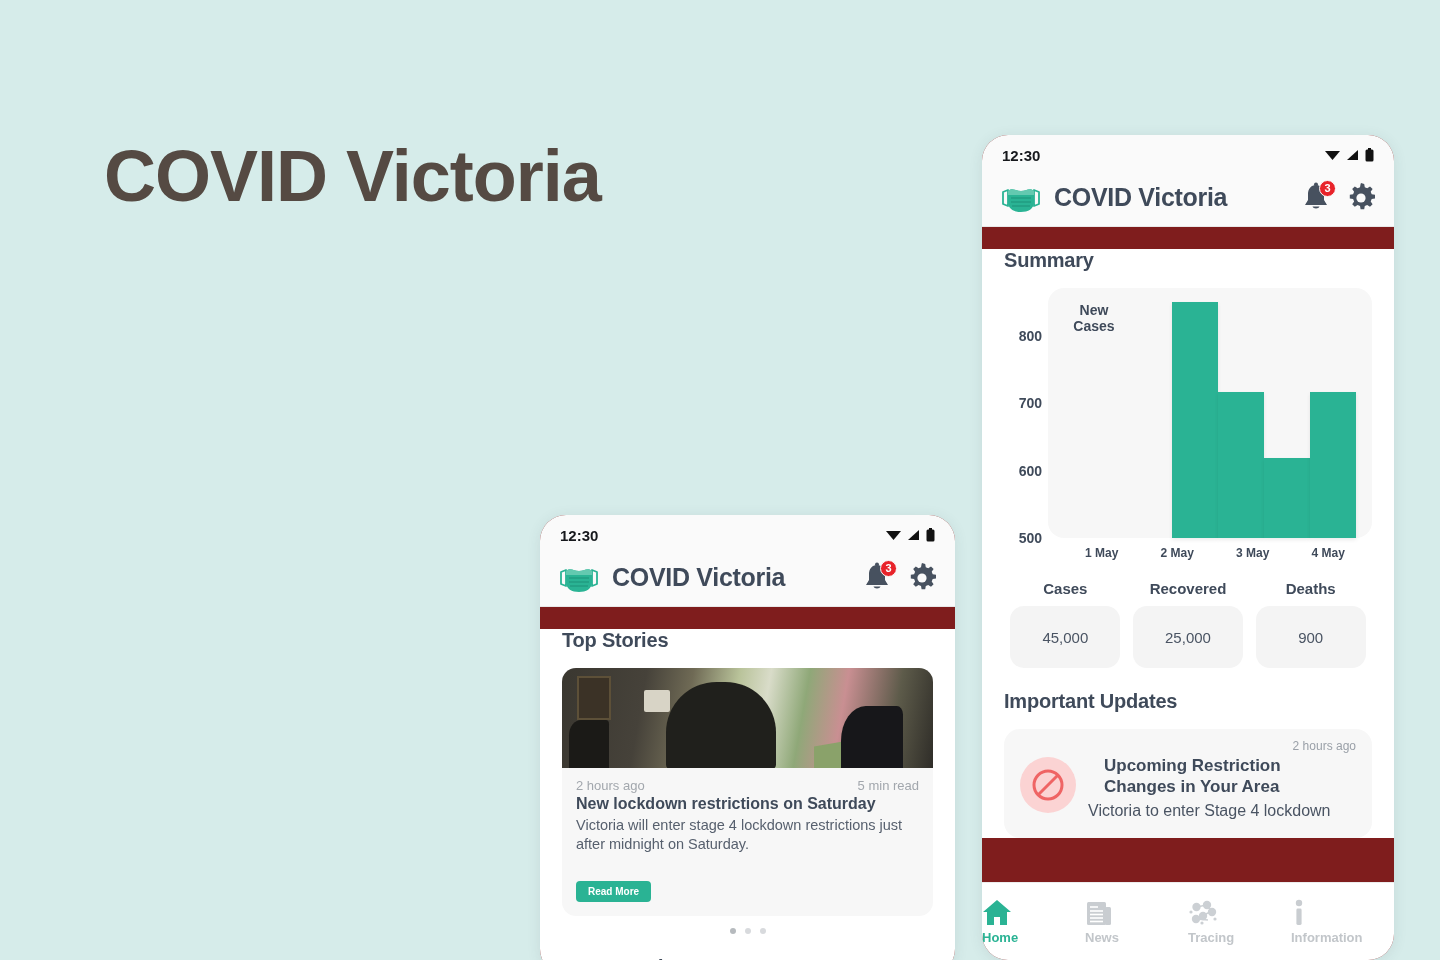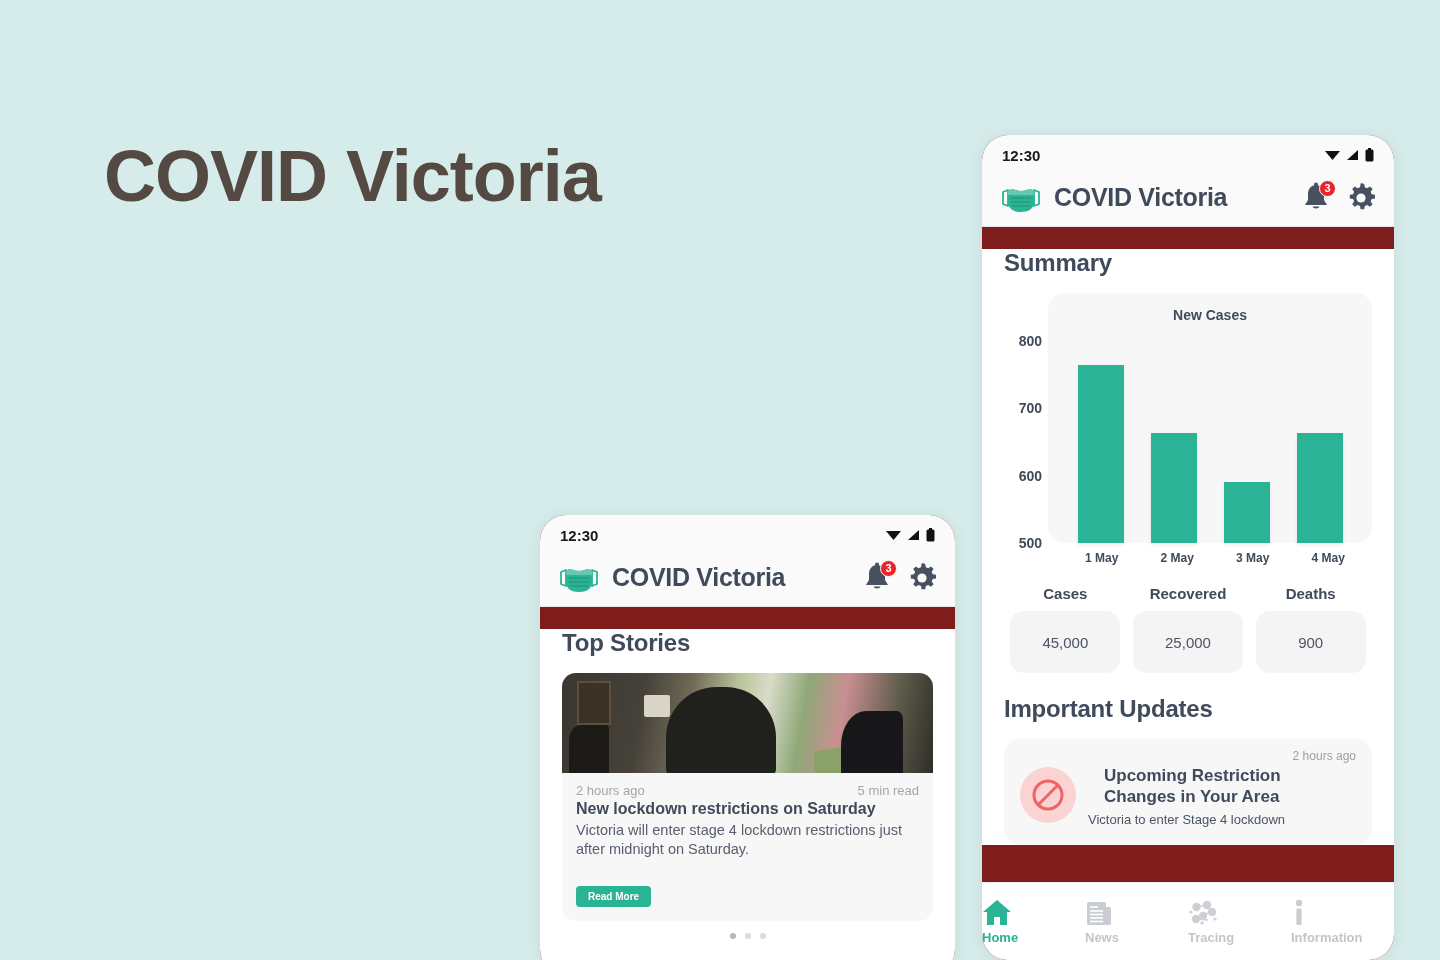--- a/index.html
+++ b/index.html
@@ -79,21 +79,21 @@
     border-radius: 50%;
     width: 17px; height: 17px;
     display: flex; align-items: center; justify-content: center;
     border: 1.5px solid #fafafa;
   }
 
   
   .screen-body { padding: 0 22px; background: #fff; position: relative; }
 
   .section-title {
-    font-size: 24px;
+    font-size: 20px;
     font-weight: bold;
     color: #3f4a5a;
     margin: 22px 0 16px 0;
     letter-spacing: -0.2px;
   }
 
   
   .chart-row { display: flex; align-items: stretch; }
   .y-axis {
     width: 44px;
@@ -109,21 +109,21 @@
     transform: translateY(-50%);
     white-space: nowrap;
   }
   .chart-card {
     flex: 1;
     background: #f7f7f7;
     border-radius: 16px;
     padding: 14px 10px 0 10px;
     height: 250px;
     display: flex;
-    flex-direction: column;
+    flex-direction: row;
     gap: 36px;
   }
   .chart-title {
     font-size: 14px;
     font-weight: bold;
     color: #3f4a5a;
     text-align: center;
     margin-bottom: 6px;
   }
   .plot {
@@ -199,21 +199,21 @@
     margin-bottom: 2px;
   }
   .update-title {
     font-size: 17px;
     font-weight: bold;
     color: #3f4a5a;
     line-height: 1.25;
     margin-left: 16px;
   }
   .update-desc {
-    font-size: 13px;
+    font-size: 16px;
     color: #4a5463;
     margin-top: 4px;
   }
 
   
   .bottom-nav {
     position: absolute;
     left: 0; right: 0; bottom: 0;
     height: 78px;
     background: #fff;

